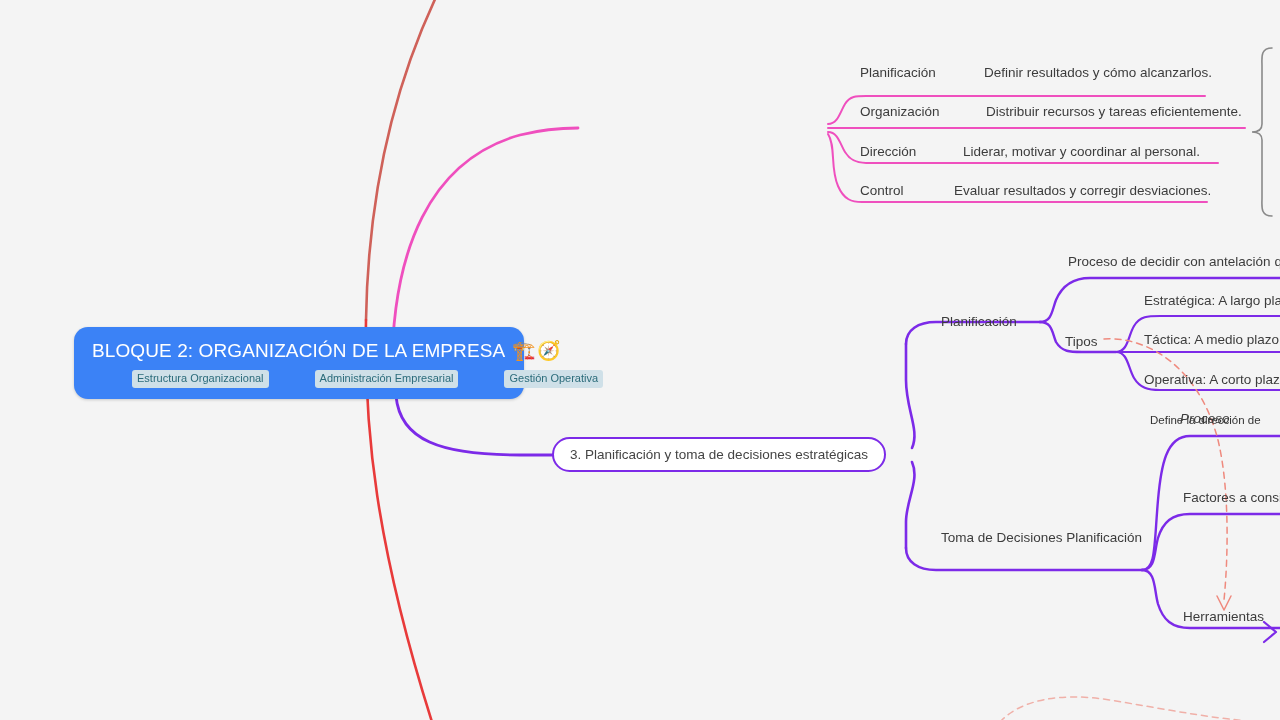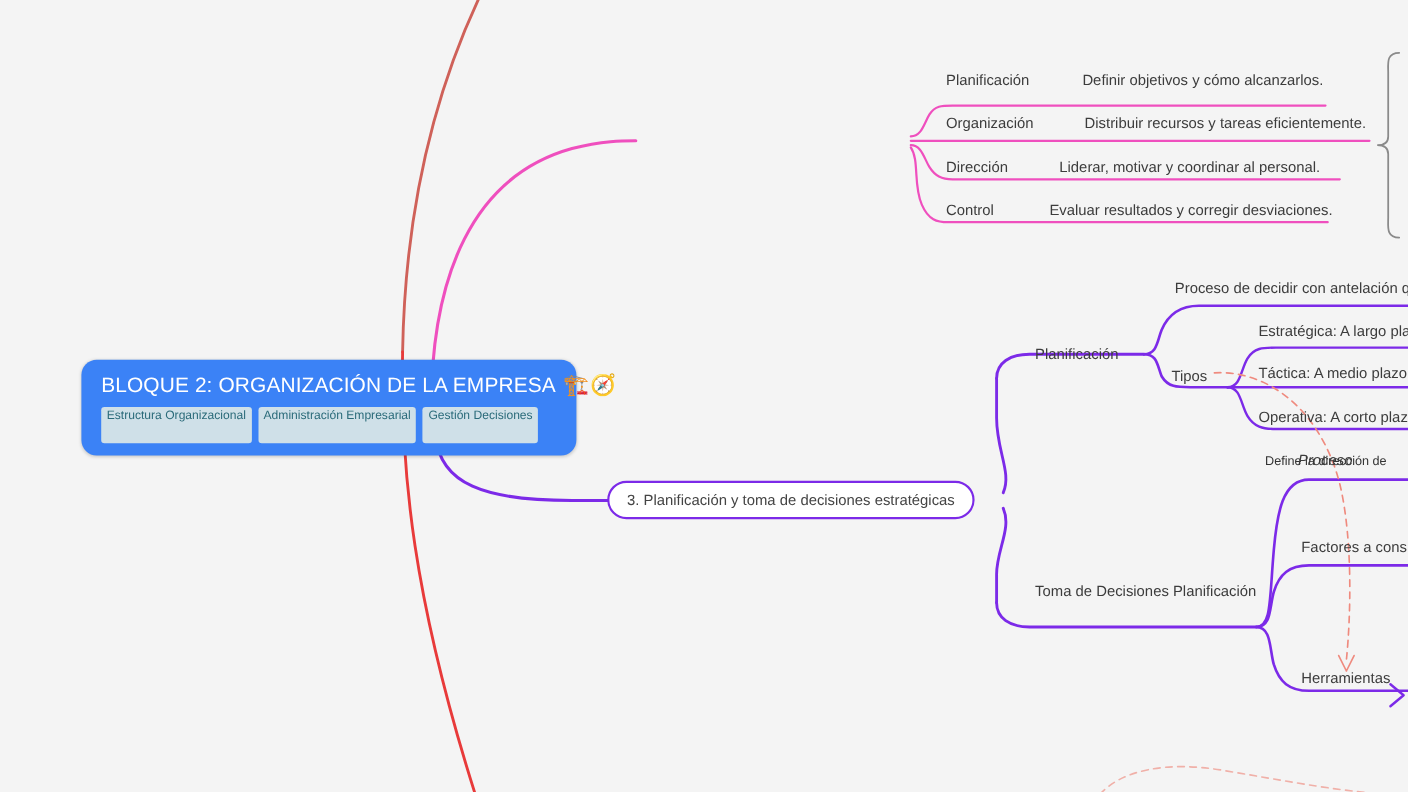--- a/index.html
+++ b/index.html
@@ -32,23 +32,24 @@
     white-space:nowrap;
     display:flex;align-items:center;gap:0;
   }
   .root-emoji{font-size:19px;margin-left:7px;letter-spacing:1px;}
   .root-tags{margin-top:7px;display:flex;gap:6px;}
   .tag{
     background:#cfe0e8;
     color:#2b6b7a;
     font-size:11px;
     line-height:13px;
-    padding:2px 5px 18px 5px;
+    padding:2px 5px 3px 5px;
     border-radius:3px;
     white-space:nowrap;
+    margin-left:40px;
   }
 
   
   .capsule{
     position:absolute;
     background:#ffffff;
     border-radius:20px;
     display:flex;align-items:center;justify-content:center;
     box-sizing:border-box;
     font-size:13.5px;
@@ -120,29 +121,29 @@
   </svg>
 
   <div class="root-node">
     <div class="root-title">
       <span>BLOQUE 2: ORGANIZACIÓN DE LA EMPRESA</span>
       <span class="root-emoji">🏗️🧭</span>
     </div>
     <div class="root-tags">
       <span class="tag">Estructura Organizacional</span>
       <span class="tag">Administración Empresarial</span>
-      <span class="tag">Gestión Decisiones</span>
+      <span class="tag">Gestión Operativa</span>
     </div>
   </div>
 
 
   <div class="capsule" id="cap-planif">3. Planificación y toma de decisiones estratégicas</div>
 
   <div class="lbl" style="left:860px;top:64px;">Planificación</div>
-  <div class="lbl" style="left:984px;top:64px;">Definir objetivos y cómo alcanzarlos.</div>
+  <div class="lbl" style="left:984px;top:64px;">Definir resultados y cómo alcanzarlos.</div>
 
   <div class="lbl" style="left:860px;top:103px;">Organización</div>
   <div class="lbl" style="left:986px;top:103px;">Distribuir recursos y tareas eficientemente.</div>
 
   <div class="lbl" style="left:860px;top:143px;">Dirección</div>
   <div class="lbl" style="left:963px;top:143px;">Liderar, motivar y coordinar al personal.</div>
 
   <div class="lbl" style="left:860px;top:182px;">Control</div>
   <div class="lbl" style="left:954px;top:182px;">Evaluar resultados y corregir desviaciones.</div>
 

